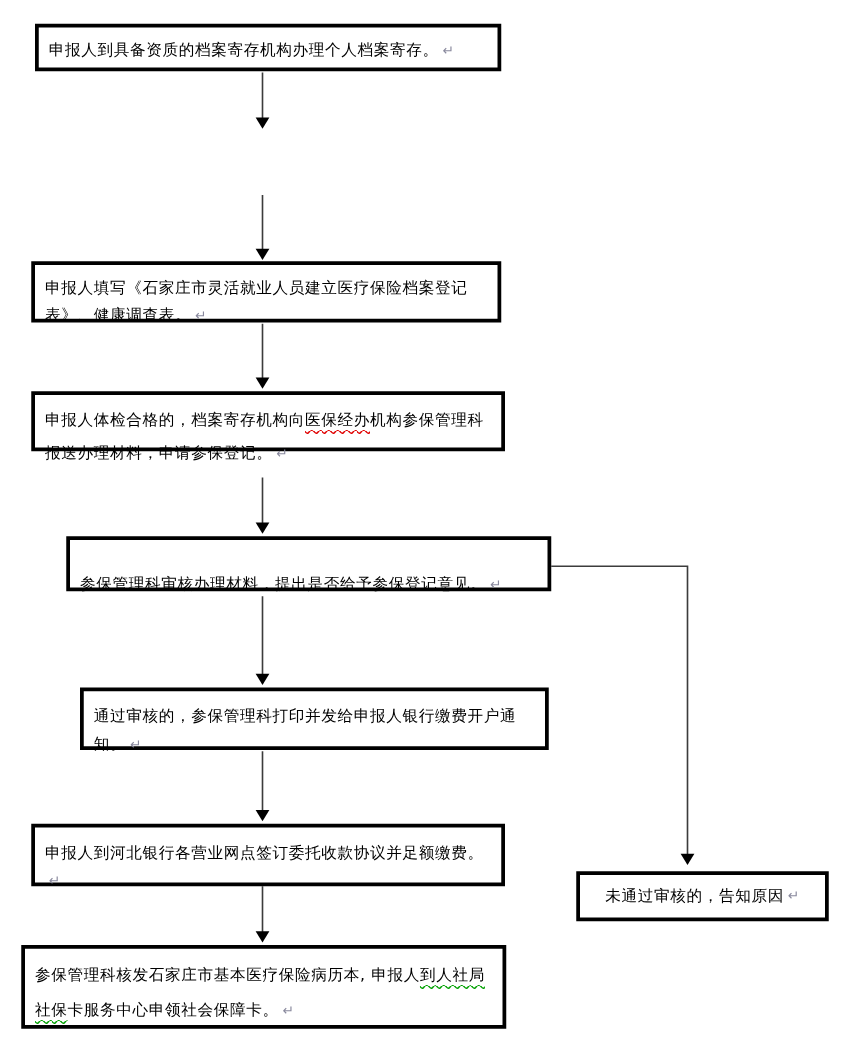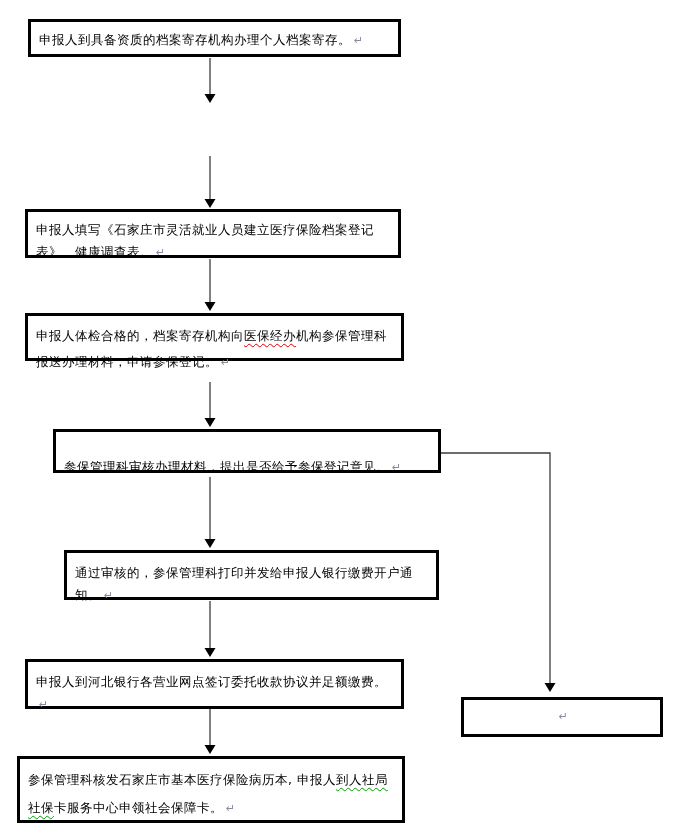--- a/index.html
+++ b/index.html
@@ -132,16 +132,17 @@
 
   <div class="box" id="b7">
     <span>申报人到河北银行各营业网点签订委托收款协议并足额缴费。</span><span class="pilcrow">↵</span>
   </div>
 
   <div class="box" id="b8">
     <span>参保管理科核发石家庄市基本医疗保险病历本, 申报人</span><span class="sp-green">到人社局社保</span><span>卡服务中心申领社会保障卡。</span><span class="pilcrow">↵</span>
   </div>
 
   <div class="box" id="br">
+    <span>未通过审核的，告知原因</span>
       <span class="pilcrow">↵</span>
   </div>
 
 </div>
 
 </body></html>

